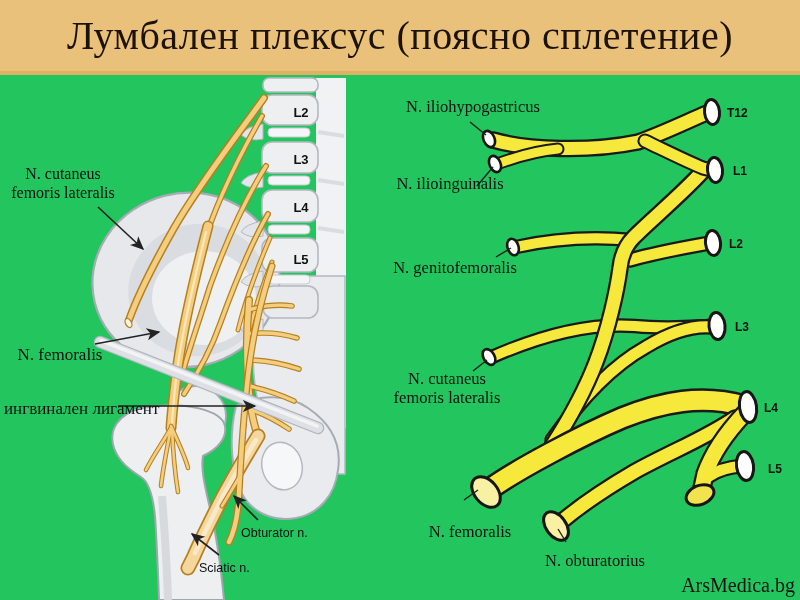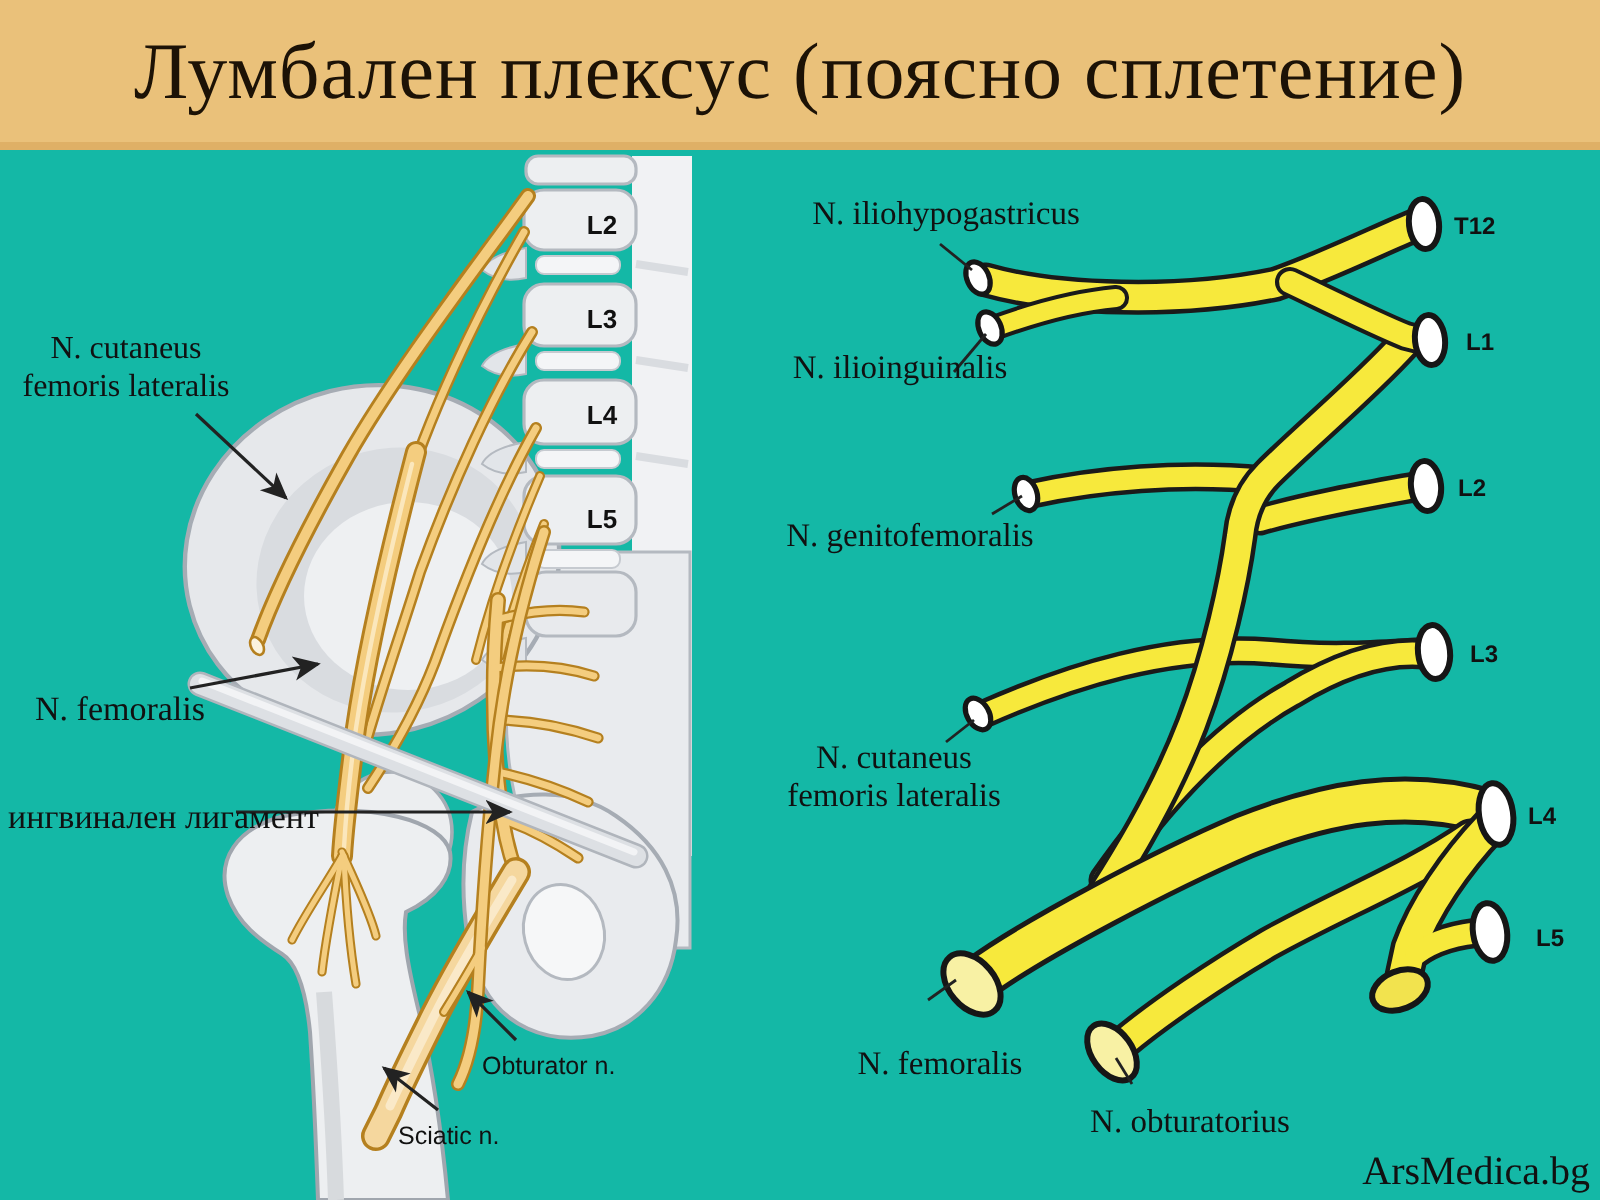--- a/index.html
+++ b/index.html
@@ -1,16 +1,16 @@
 <!DOCTYPE html>
 <html><head>
 <meta charset="utf-8">
 <style>
   html,body{margin:0;padding:0;background:#fff;}
-  .slide{position:relative;width:800px;height:600px;overflow:hidden;background:#14b8a6;
+  .slide{position:relative;width:800px;height:600px;overflow:hidden;background:#22c55e;
          font-family:"Liberation Serif", serif;}
   .title-bar{position:absolute;top:0;left:0;width:800px;height:71px;
              background:#eac17a;border-bottom:4px solid #dfb066;
              display:flex;align-items:center;justify-content:center;}
   .title-bar h1{margin:0;font-size:40px;font-weight:normal;color:#1c1206;
                 font-family:"Liberation Serif", serif;letter-spacing:0.5px;}
   svg text{font-family:"Liberation Serif", serif;fill:#111;}
   svg text.sans{font-family:"Liberation Sans", sans-serif;}
   .fig-svg{position:absolute;left:0;top:76px;}
 </style>

